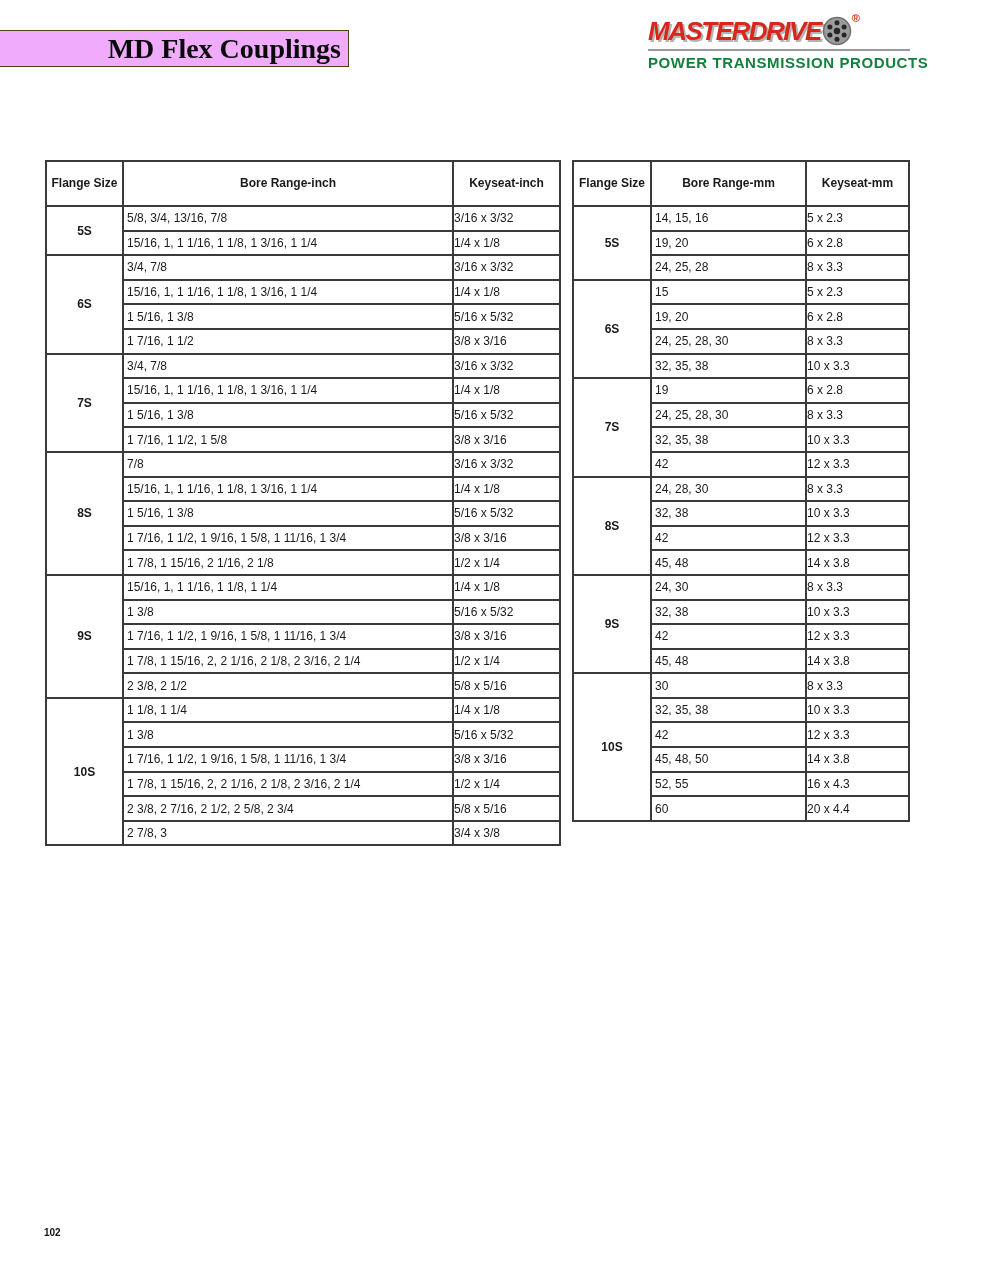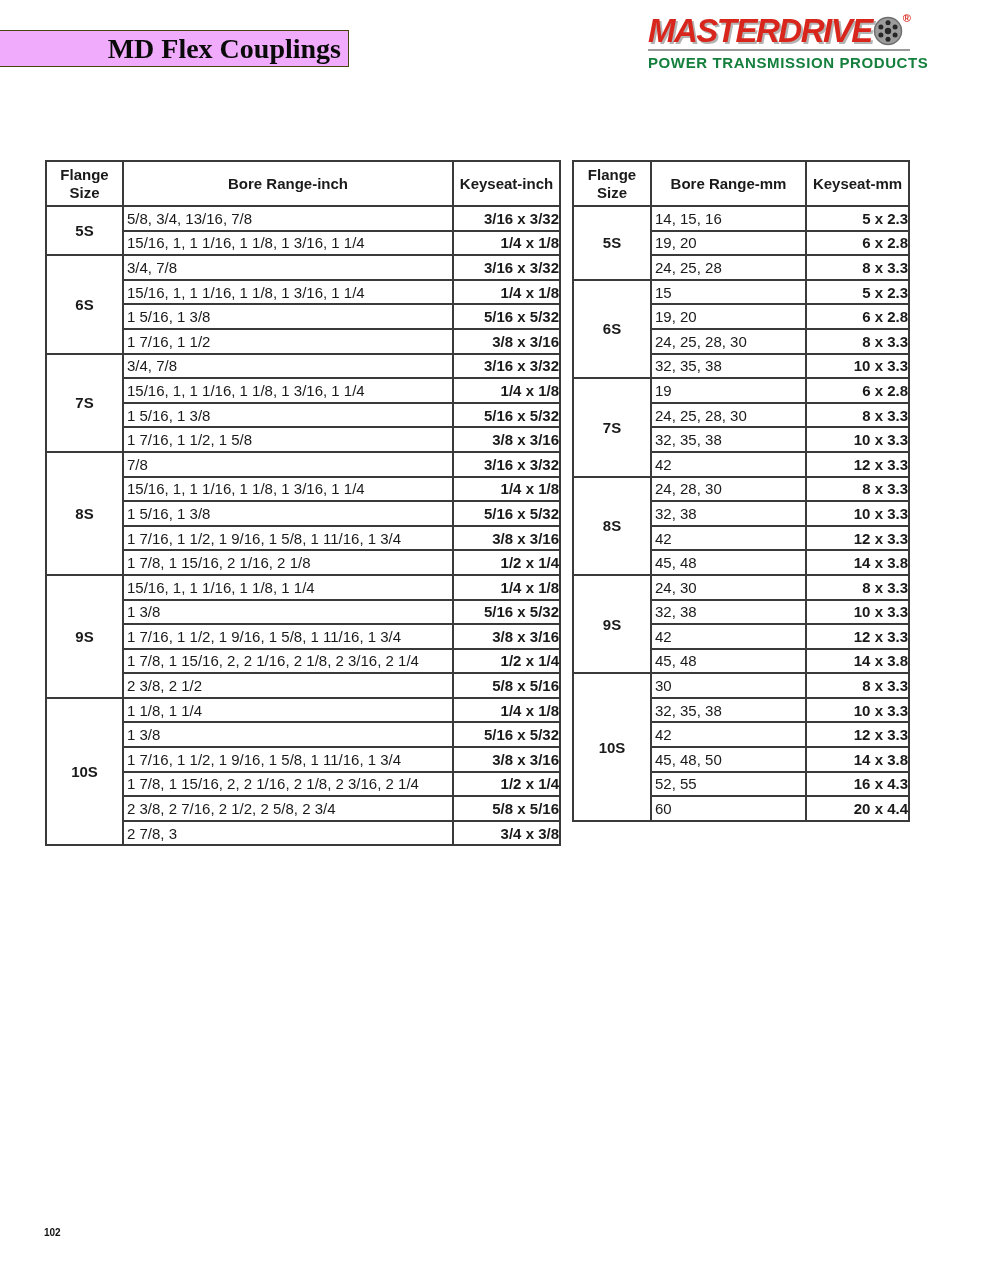--- a/index.html
+++ b/index.html
@@ -41,21 +41,21 @@
     position: absolute;
     left: 648px;
     top: 14px;
     width: 262px;
   }
   .logo-top { white-space: nowrap; height: 34px; }
   .brand {
     display: inline-block;
     font-style: italic;
     font-weight: bold;
-    font-size: 33px;
+    font-size: 26px;
     line-height: 34px;
     letter-spacing: -1.5px;
     color: #D9261C;
     text-shadow: 2px 2px 0 #b3b3b3;
     vertical-align: middle;
   }
   .hub-icon { vertical-align: middle; margin-left: 1px; }
   .reg {
     display: inline-block;
     color: #D9261C;
@@ -72,38 +72,38 @@
     letter-spacing: 0.6px;
     color: #15803d;
     white-space: nowrap;
   }
 
   
   .spec-table {
     position: absolute;
     border-collapse: collapse;
     table-layout: fixed;
-    font-size: 15px;
+    font-size: 12px;
     color: #1a1a1a;
   }
   .spec-table th, .spec-table td {
     border: 2px solid #3a3a3a;
     overflow: hidden;
   }
   .spec-table th {
     font-weight: bold;
     height: 43px;
     text-align: center;
     line-height: 1.2;
     padding: 0 1px;
   }
   .spec-table td { height: 22.6px; padding: 0; line-height: 1; }
   .spec-table td.flange { text-align: center; font-weight: bold; }
   .spec-table td.bore { text-align: left; padding-left: 3px; white-space: nowrap; }
-  .spec-table td.keyseat { text-align: right; white-space: nowrap; font-weight: bold; }
+  .spec-table td.keyseat { text-align: left; white-space: nowrap; }
 
   .t-inch { left: 45px; top: 160px; }
   .t-inch th.flange { width: 73px; }
   .t-inch th.bore { width: 326px; }
   .t-inch th.keyseat { width: 103px; margin-top: 39px; }
 
   .t-mm { left: 572px; top: 160px; }
   .t-mm th.flange { width: 74px; }
   .t-mm th.bore { width: 151px; }
   .t-mm th.keyseat { width: 99px; margin-top: 8px; }

